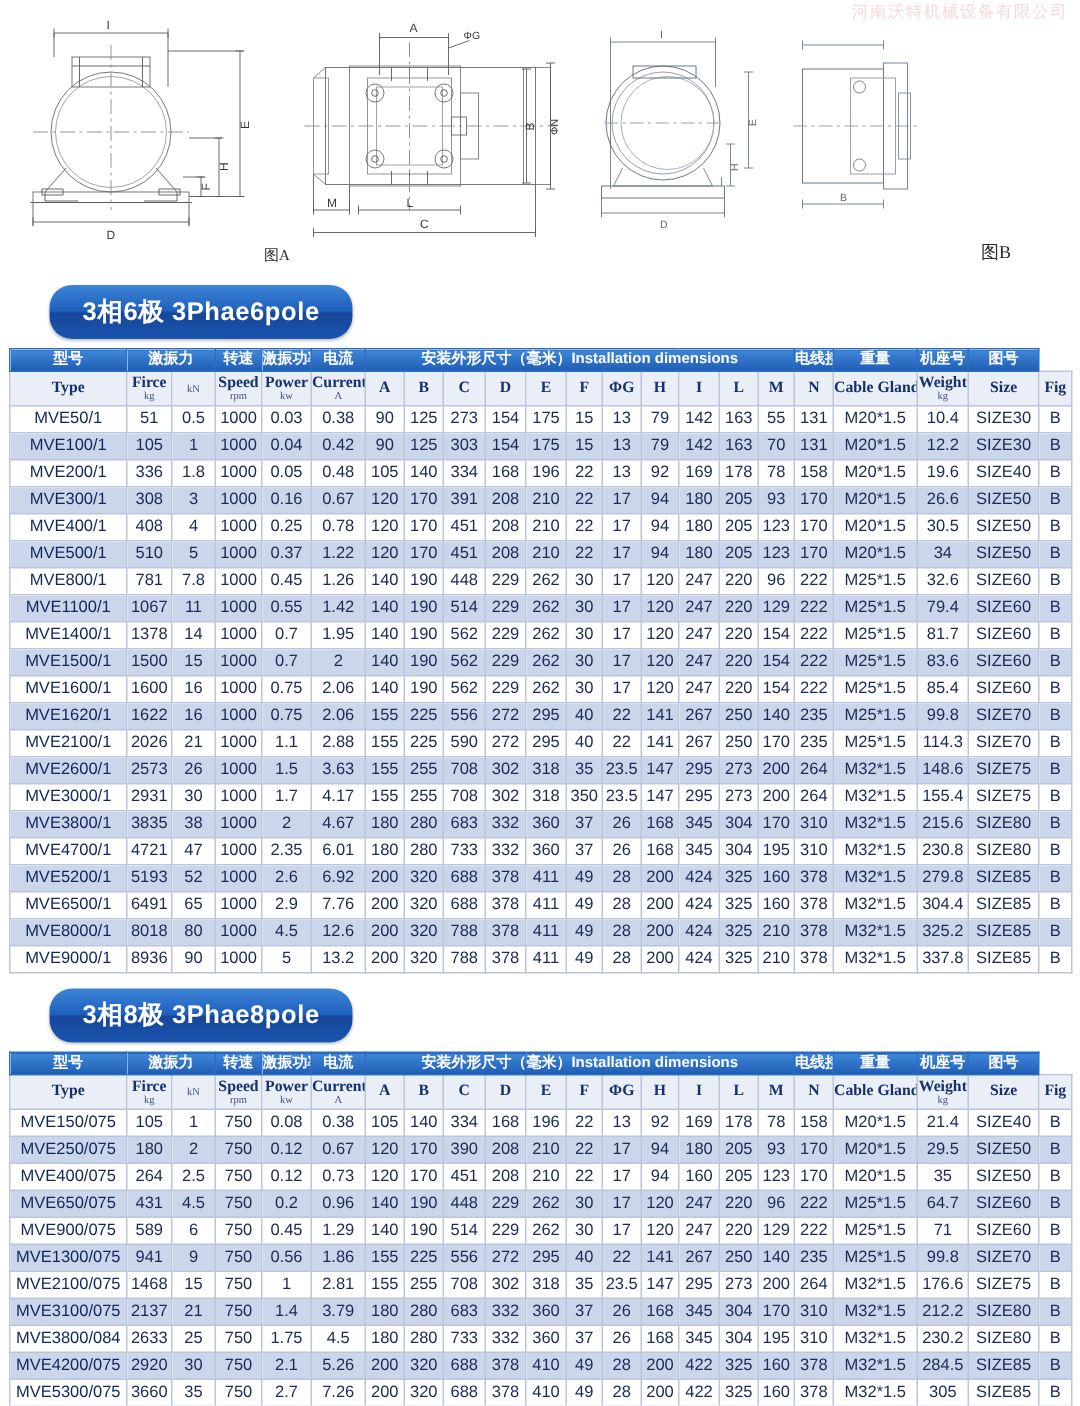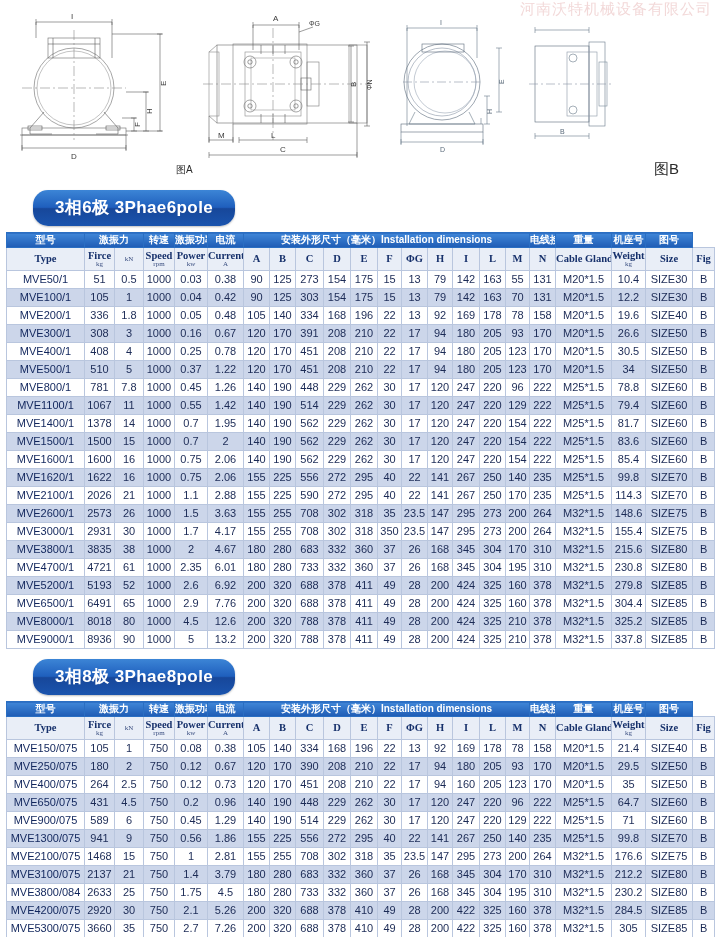--- a/index.html
+++ b/index.html
@@ -6,39 +6,39 @@
   body{
     width:720px;height:937px;
     background:#ffffff;
     font-family:"Liberation Sans", sans-serif;
     color:#1b2a55;
     overflow:hidden;
     position:relative;
   }
   .watermark{
     position:absolute;top:0px;right:8px;
-    font-size:15px;color:#e8b9b9;letter-spacing:1px;
+    font-size:11px;color:#e8b9b9;letter-spacing:1px;
     opacity:.55;font-family:"Liberation Sans",sans-serif;
     white-space:nowrap;
   }
   
   .drawings{
     position:relative;
     height:180px;
     width:720px;
     border-bottom:0;
   }
   .fig{position:absolute;top:0;height:180px;}
   .figA{left:0;width:200px;}
   .figM{left:195px;width:205px;}
   .figB{left:395px;width:325px;}
   .fig svg{display:block;}
   .figlabel{
     position:absolute;font-size:10px;color:#2b2b2b;
-    font-family:Liberation Sans, sans-serif;
+    font-family:Liberation Serif, serif;
   }
   
   .pill-wrap{padding:0 0 0 14px;margin-top:10px;margin-left:19px;}
   .pill{
     display:inline-block;
     background:linear-gradient(to bottom,#3c85d6 0%,#1f5fbd 48%,#17479a 52%,#1a54ae 100%);
     color:#ffffff;
     font-size:17px;font-weight:bold;
     padding:6px 22px 7px 22px;
     border-radius:15px;
@@ -269,21 +269,21 @@
         <path d="M140 133 L140 139 M194 133 L194 139"></path>
       </g>
       <g fill="#5a6a7a" font-size="7" font-family="Liberation Sans, sans-serif">
         <text x="45" y="25">I</text>
         <text x="45" y="152">D</text>
         <text x="109" y="84" transform="rotate(-90,109,84)">E</text>
         <text x="97" y="114" transform="rotate(-90,97,114)">H</text>
         <text x="165" y="134">B</text>
       </g>
     </svg>
-    <span class="figlabel" style="left:243px;top:160px;font-size:15px;padding-left:16px;">图B</span>
+    <span class="figlabel" style="left:243px;top:160px;font-size:12px;padding-left:16px;">图B</span>
   </div>
 </div>
 
 <div class="pill-wrap">
   <span class="pill">3相6极  3Phae6pole</span>
 </div>
 <div class="tbl-wrap">
   <table class="spec">
     <colgroup>
       <col style="width:78px">
@@ -555,21 +555,21 @@
           <td>229</td>
           <td>262</td>
           <td>30</td>
           <td>17</td>
           <td>120</td>
           <td>247</td>
           <td>220</td>
           <td>96</td>
           <td>222</td>
           <td>M25*1.5</td>
-          <td>78.8</td>
+          <td>32.6</td>
           <td>SIZE60</td>
           <td>B</td>
         </tr>
         <tr>
           <td class="type">MVE1100/1</td>
           <td>1067</td>
           <td>11</td>
           <td>1000</td>
           <td>0.55</td>
           <td>1.42</td>
@@ -778,21 +778,21 @@
           <td>170</td>
           <td>310</td>
           <td>M32*1.5</td>
           <td>215.6</td>
           <td>SIZE80</td>
           <td>B</td>
         </tr>
         <tr>
           <td class="type">MVE4700/1</td>
           <td>4721</td>
-          <td>61</td>
+          <td>47</td>
           <td>1000</td>
           <td>2.35</td>
           <td>6.01</td>
           <td>180</td>
           <td>280</td>
           <td>733</td>
           <td>332</td>
           <td>360</td>
           <td>37</td>
           <td>26</td>

